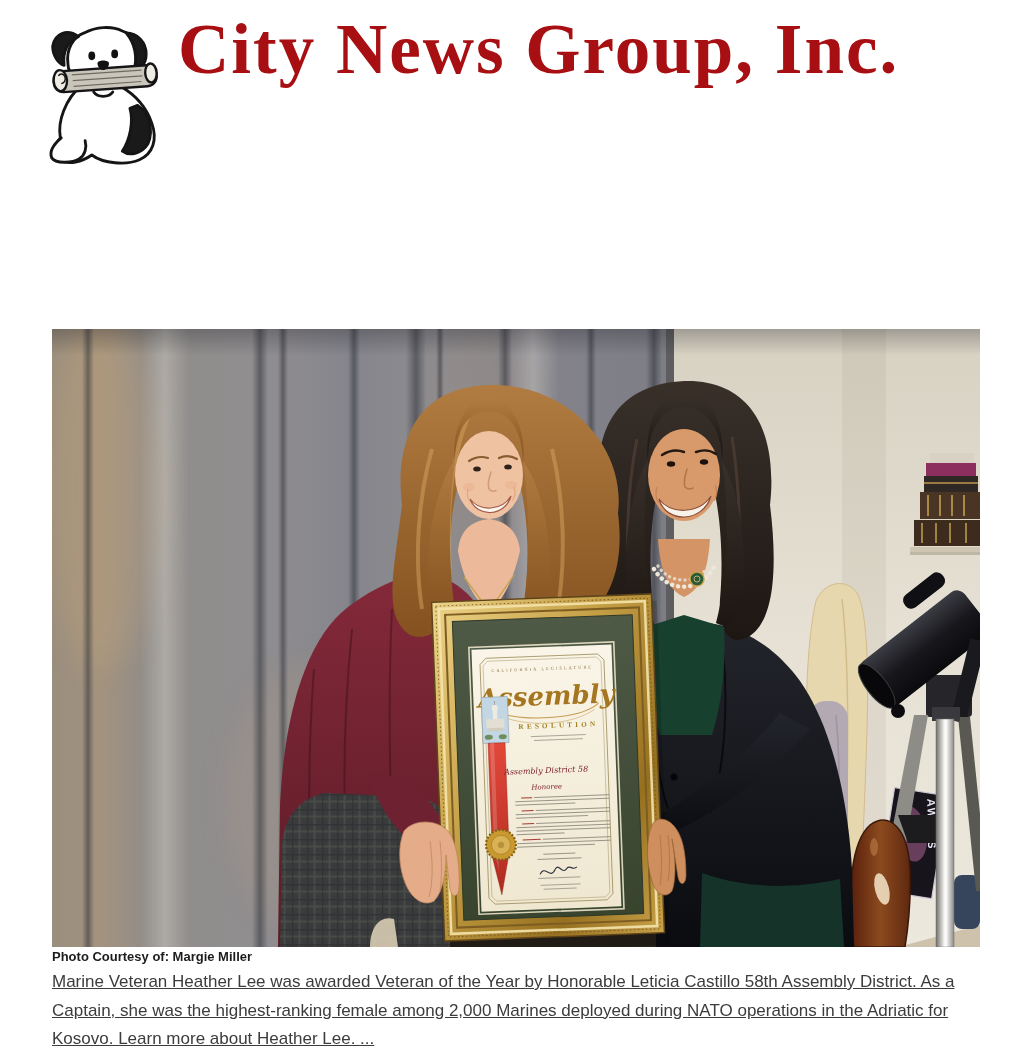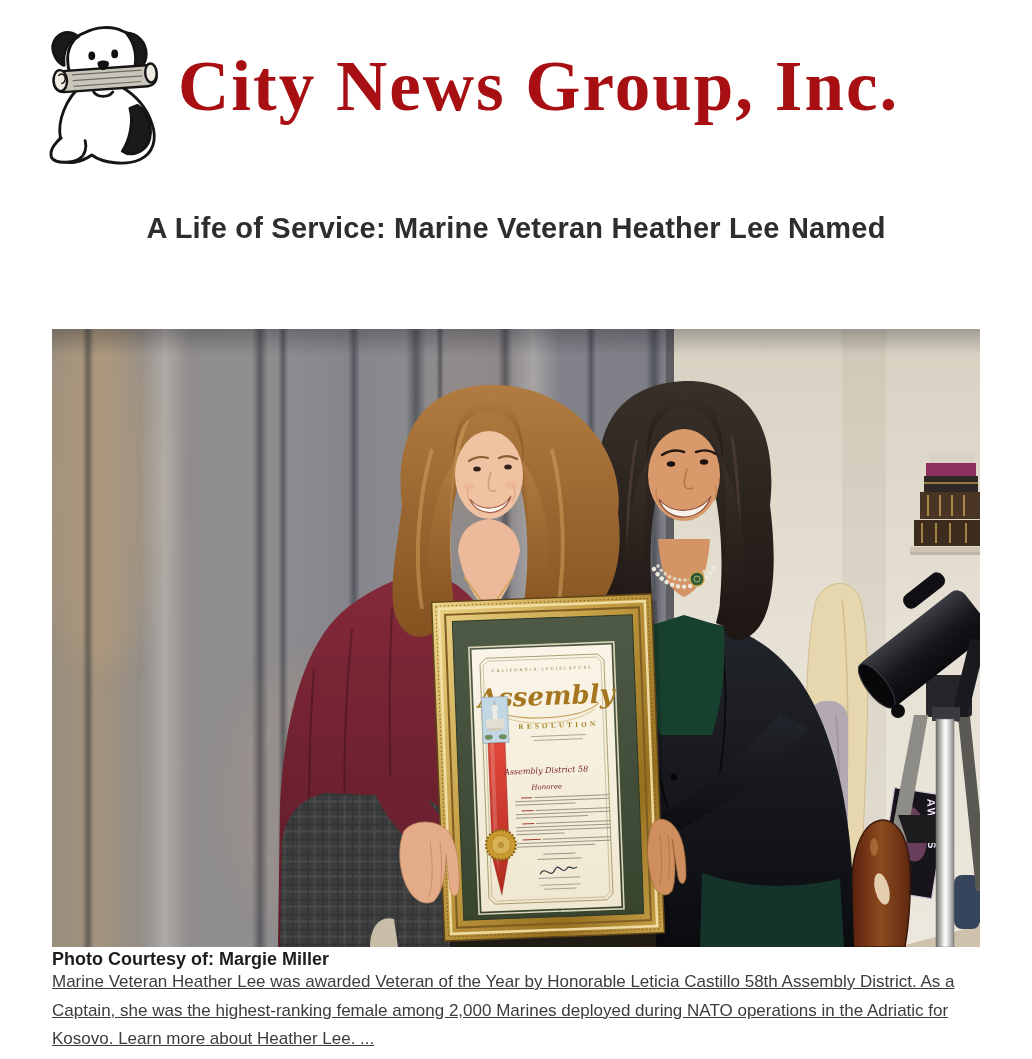--- a/index.html
+++ b/index.html
@@ -1,25 +1,25 @@
 <!DOCTYPE html>
 <html><head>
 <meta charset="utf-8">
 <style>
   html,body{margin:0;padding:0;background:#ffffff;}
   body{font-family:"Liberation Sans",sans-serif;}
   .page{position:relative;width:1032px;height:1059px;background:#fff;overflow:hidden;}
-  .logo{position:absolute;left:46px;top:14px;display:flex;align-items:center;gap:8px;cursor:pointer;}
+  .logo{position:absolute;left:46px;top:14px;display:flex;align-items:flex-start;gap:8px;cursor:pointer;}
   .logo svg{display:block;}
   .logo-text{font-family:"Liberation Serif",serif;font-weight:700;font-size:71px;letter-spacing:2px;color:#a80f12;white-space:nowrap;line-height:1;padding-bottom:14px;}
   .headline{position:absolute;left:52px;top:209px;width:928px;margin:0;text-align:center;
     font-size:29px;line-height:39px;font-weight:700;color:#2d2d2d;letter-spacing:0.2px;}
   .photo{position:absolute;left:52px;top:329px;width:928px;height:618px;margin:0;}
   .photo svg{display:block;}
-  .photo-credit{position:absolute;left:52px;top:949px;font-size:18px;font-weight:700;color:#1c1c1c;}
+  .photo-credit{position:absolute;left:52px;top:949px;font-size:13px;font-weight:700;color:#1c1c1c;}
   .body-text{position:absolute;left:52px;top:968px;width:936px;margin:0;font-size:17px;line-height:28.5px;color:#3c3c3c;text-decoration:underline;}
   .cert-top{font-family:"Liberation Serif",serif;font-size:4.3px;letter-spacing:2.1px;fill:#8a7340;}
   .cert-title{font-family:"DejaVu Serif",serif;font-style:italic;font-weight:700;font-size:26px;fill:#a5761f;}
   .cert-sub{font-family:"Liberation Serif",serif;font-weight:700;font-size:7.2px;letter-spacing:3.2px;fill:#a2801f;}
   .cert-district{font-family:"DejaVu Serif",serif;font-style:italic;font-size:8px;fill:#7e2230;}
   .cert-honoree{font-family:"DejaVu Serif",serif;font-style:italic;font-size:7px;fill:#7e2230;}
   .sign-text{font-family:"Liberation Sans",sans-serif;font-weight:700;font-size:11px;letter-spacing:1.5px;fill:#ede6f4;}
 </style>
 </head>
 <body>
@@ -50,21 +50,21 @@
           <line x1="28" y1="68" x2="101" y2="63"></line>
           <line x1="29" y1="74" x2="100" y2="69"></line>
         </g>
         <path d="M54,50 C54,46 66,46 66,50 C66,54 62,57 60,57 C58,57 54,54 54,50 Z" fill="#111"></path>
         <path d="M50,80 C54,86 66,86 70,80" fill="none" stroke="#151515" stroke-width="3" stroke-linecap="round"></path>
       </svg>
       <span class="logo-text">City News Group, Inc.</span>
     </div>
   </header>
 
-  <h1 class="headline"><span>A Life of Service: Marine Veteran Heather Lee Named</span><br></h1>
+  <h1 class="headline"><br></h1>
 
   <figure class="photo">
     <svg viewBox="0 0 928 618" width="928" height="618">
       <defs>
         <linearGradient id="wallG" x1="0" y1="0" x2="0" y2="1">
           <stop offset="0" stop-color="#d7d1c2"></stop>
             <stop offset="0.5" stop-color="#e6e1d4"></stop>
             <stop offset="1" stop-color="#ece8dd"></stop>
         </linearGradient>
         <linearGradient id="curtBase" x1="0" y1="0" x2="1" y2="0">

